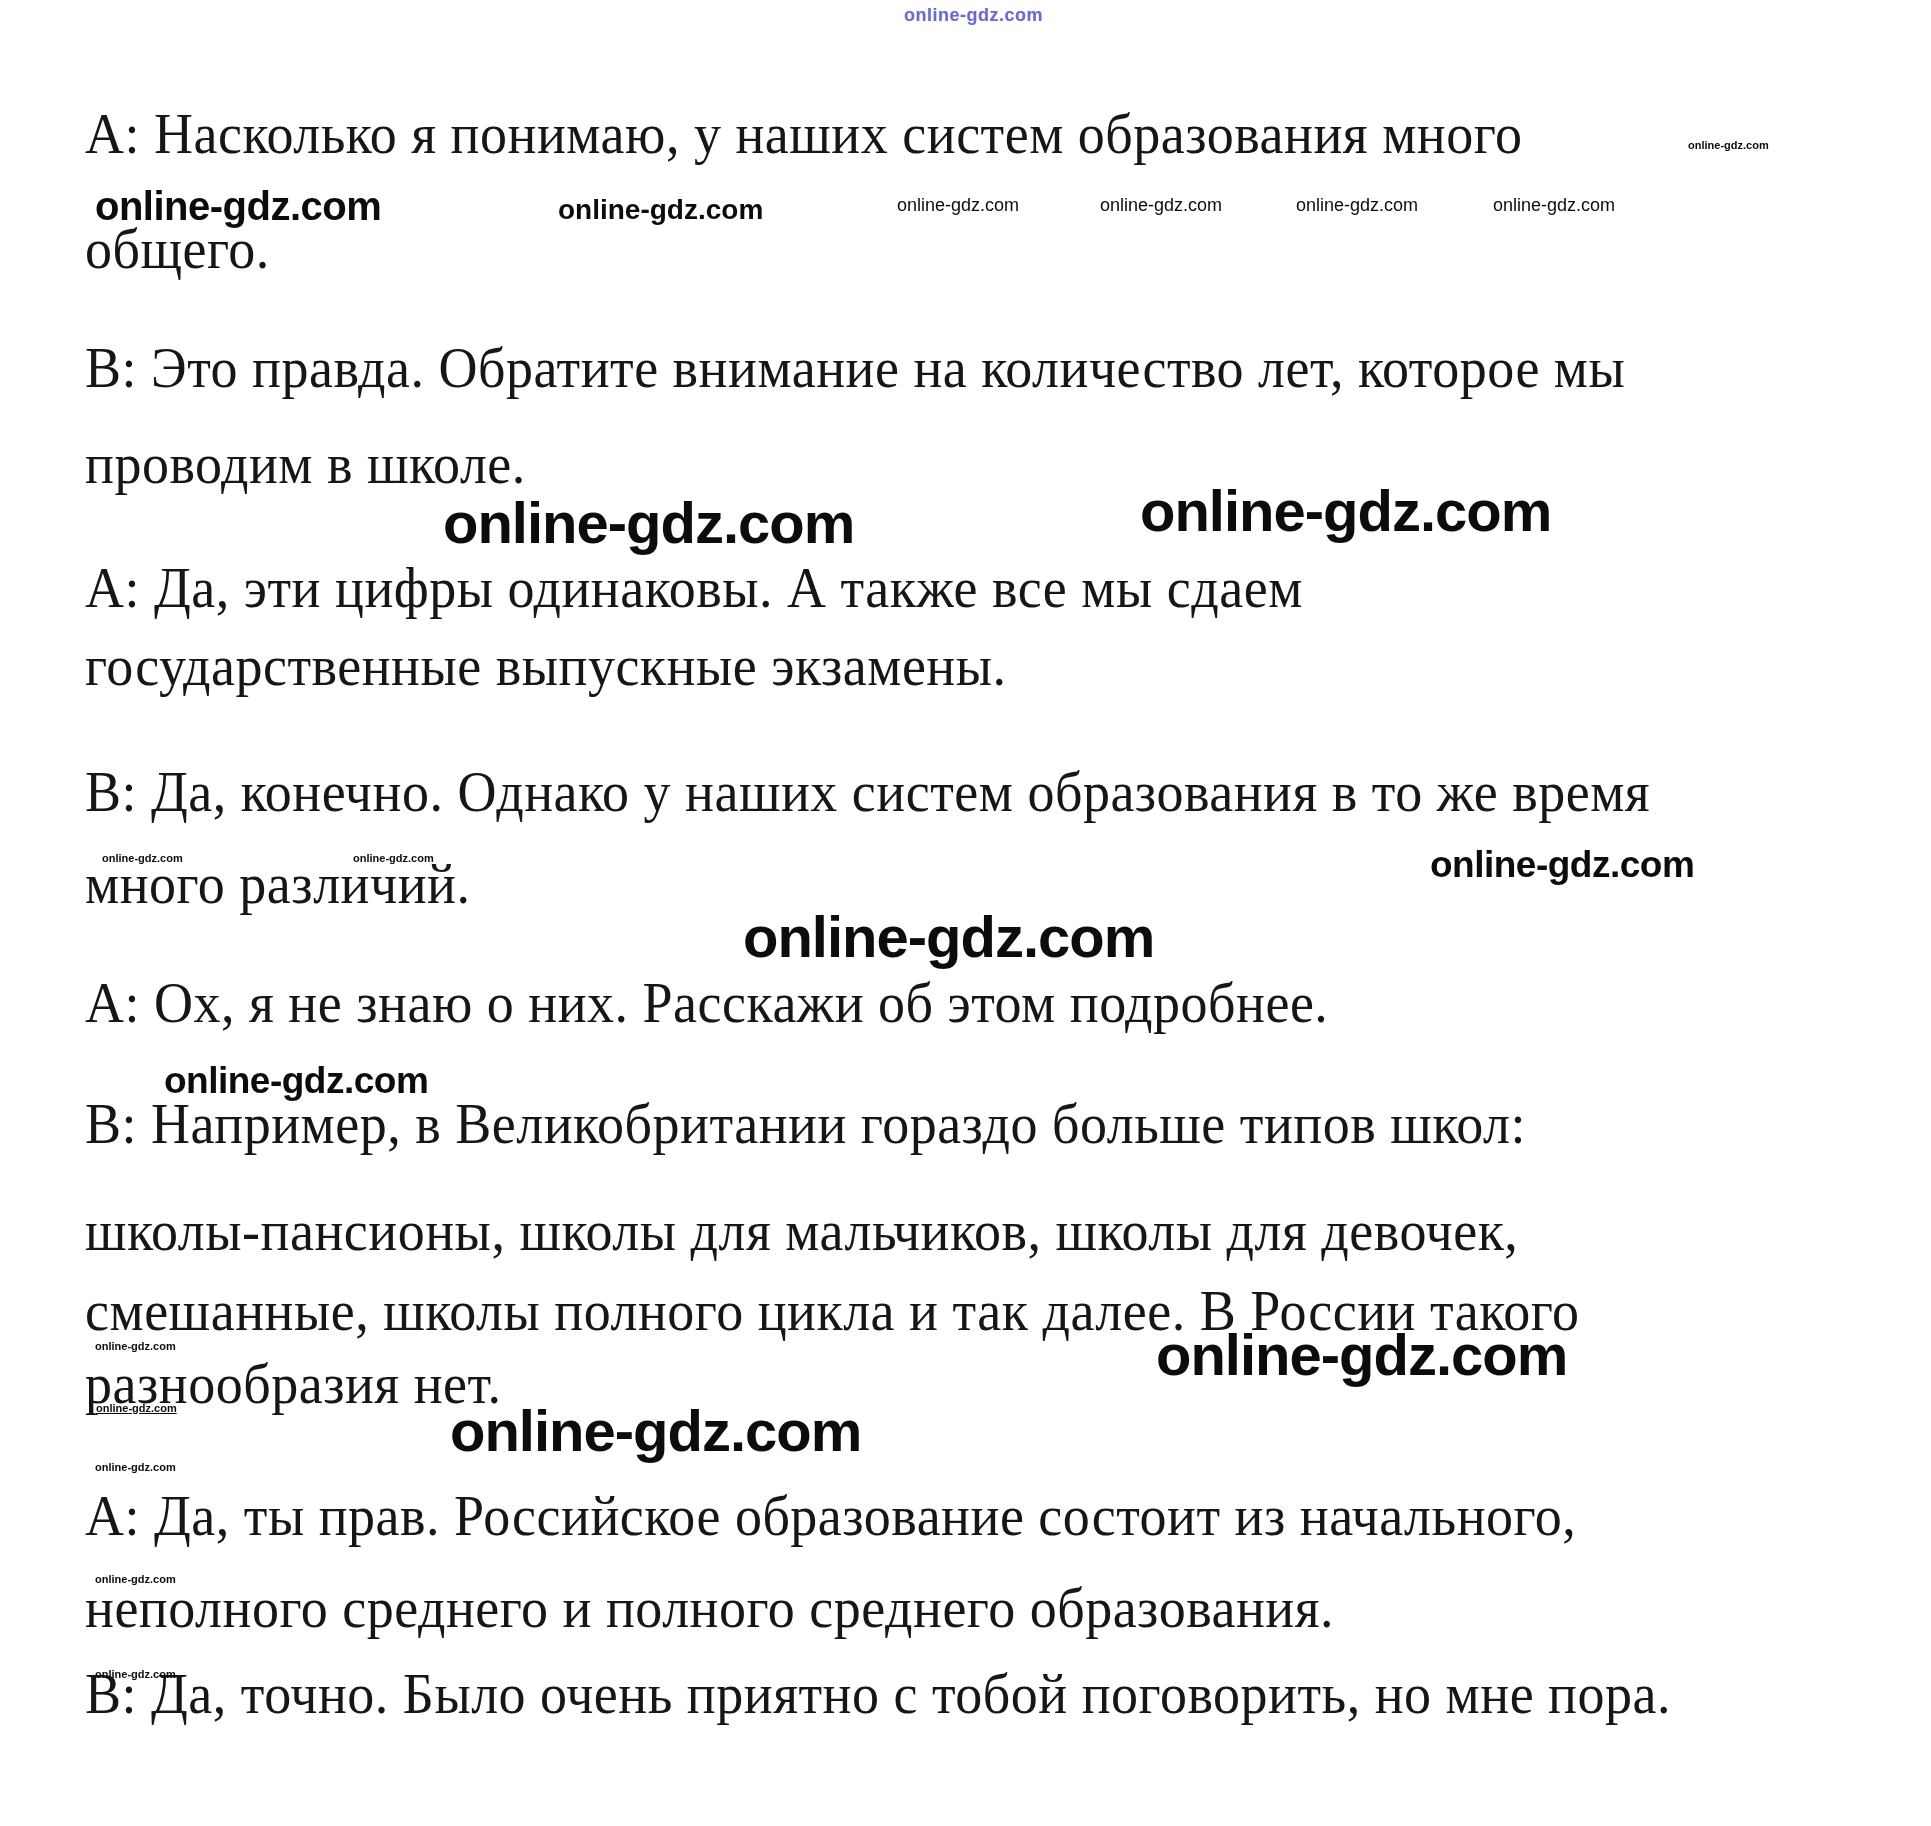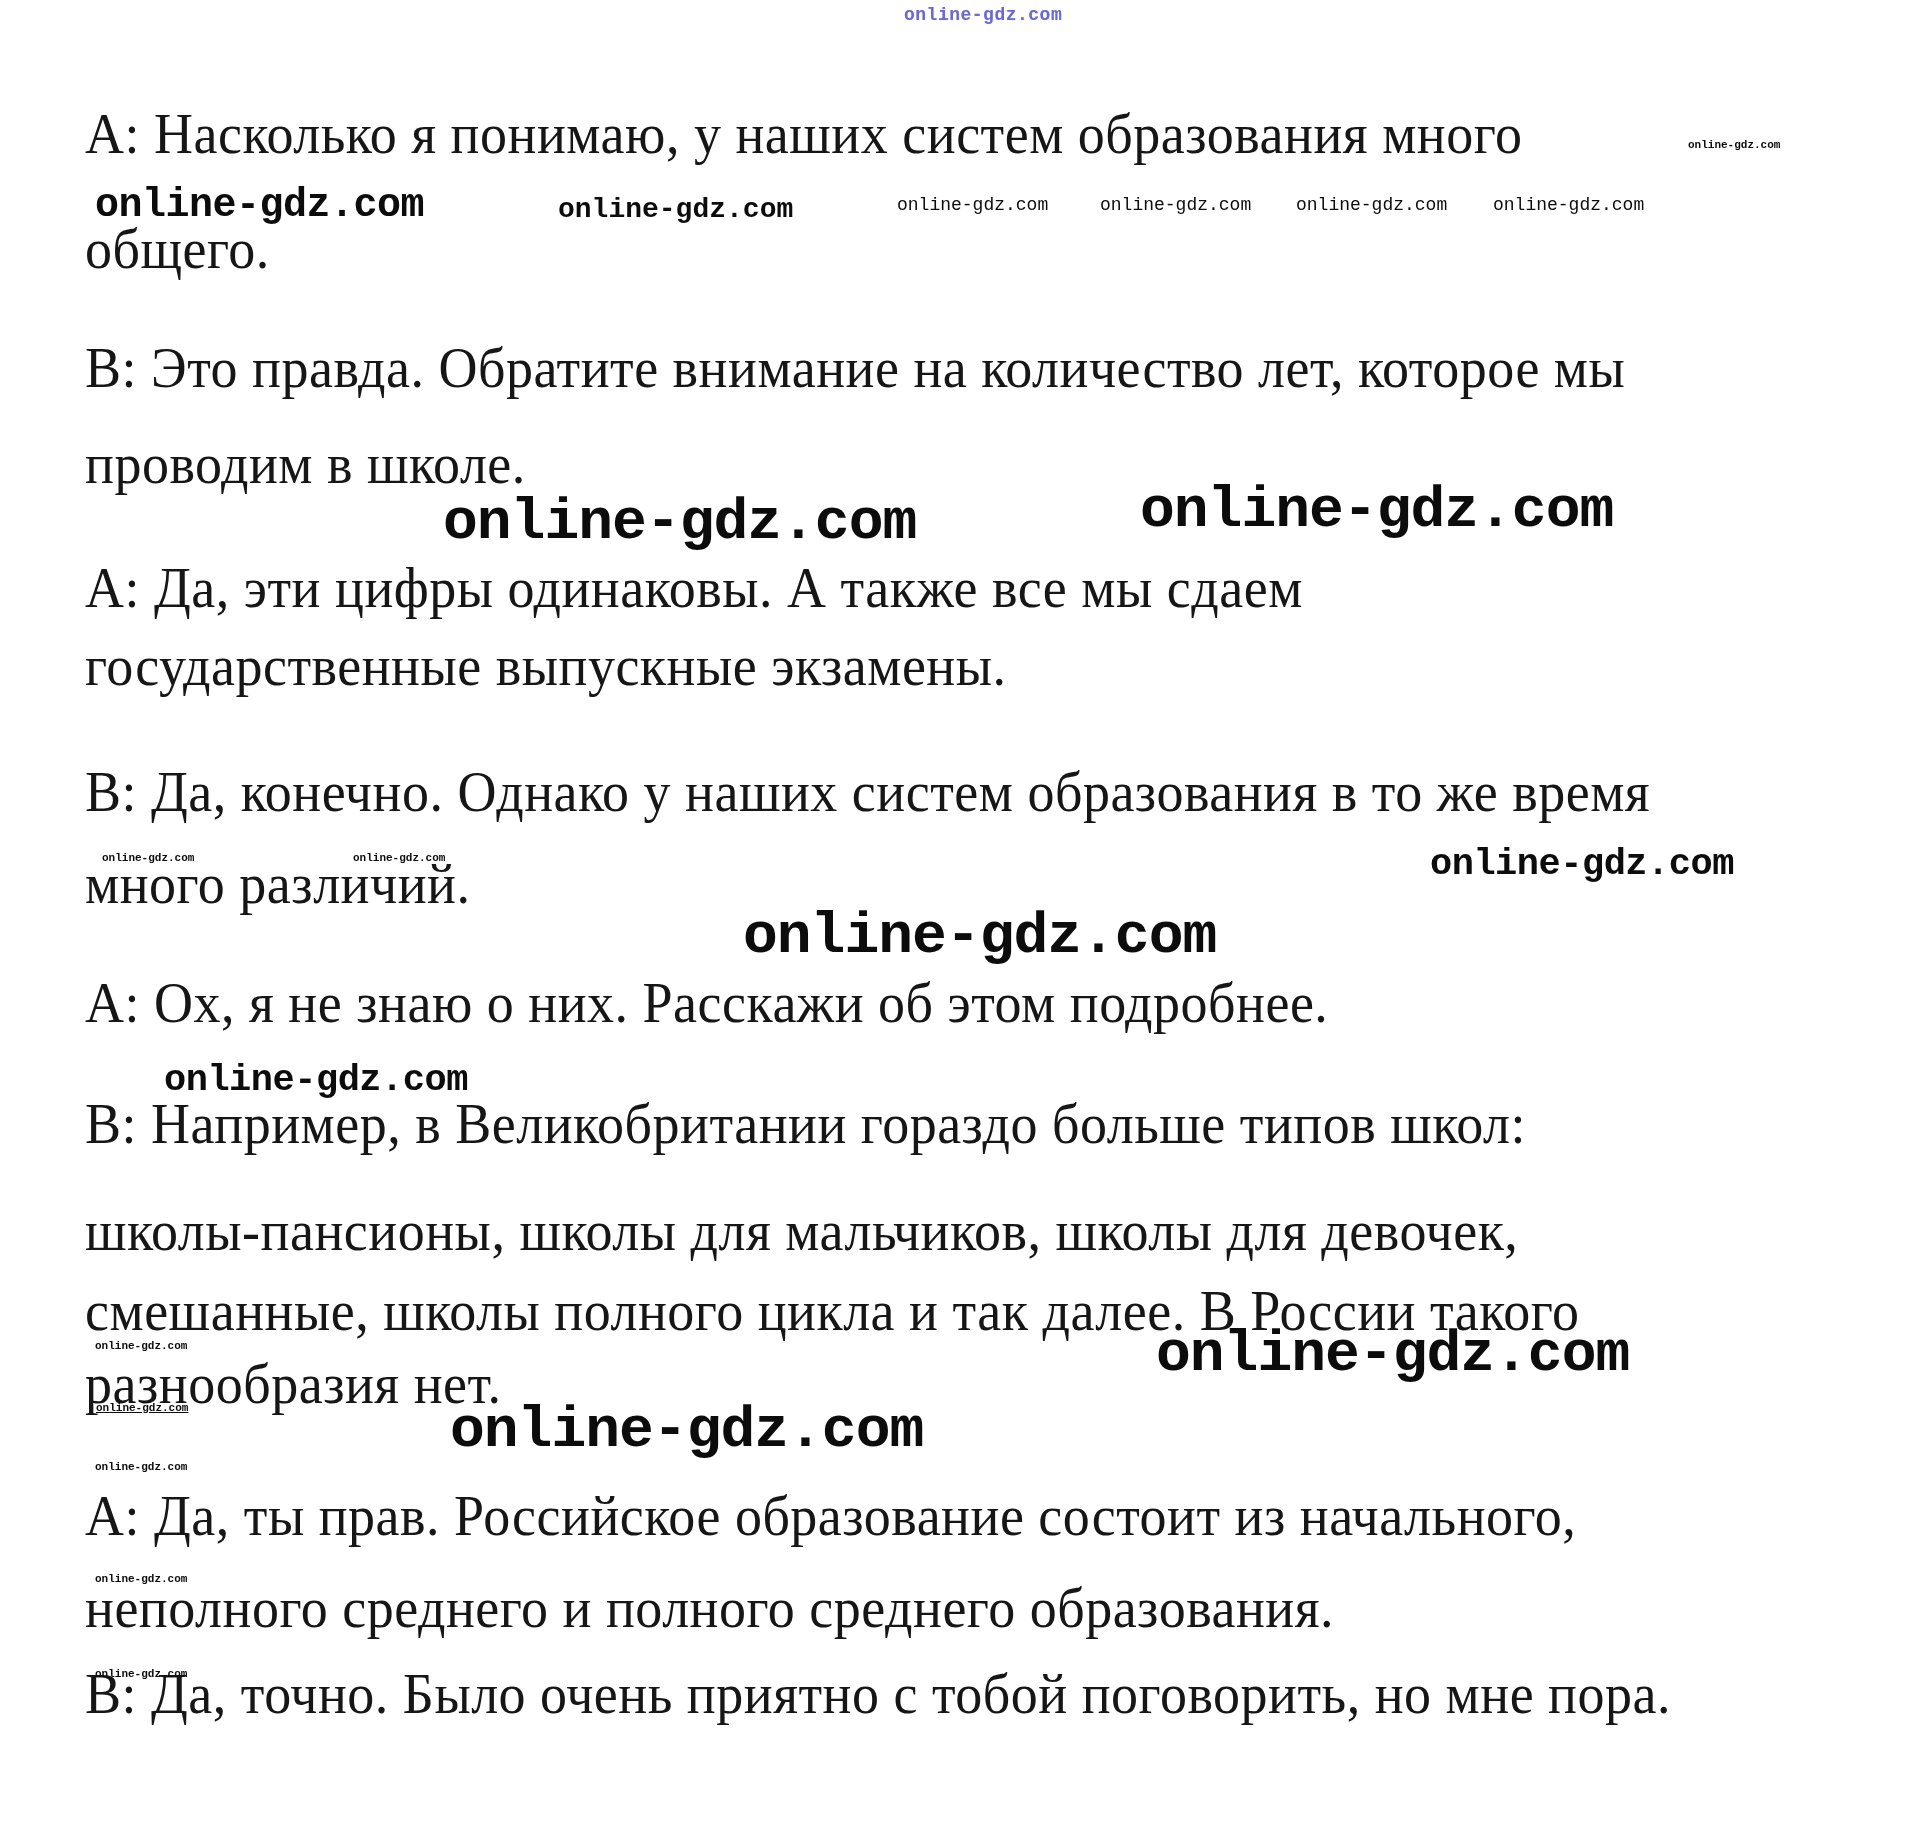--- a/index.html
+++ b/index.html
@@ -17,21 +17,21 @@
     color:#161616;
     font-size:54px;
     line-height:1;
     letter-spacing:0.5px;
     white-space:nowrap;
     transform:scaleY(1.04);
     transform-origin:left top;
   }
   .wm{
     position:absolute;
-    font-family:Liberation Mono, monospace;
+    font-family:Liberation Sans, sans-serif;
     color:#0c0c0c;
     line-height:1;
     white-space:nowrap;
   }
   .wm-big{font-size:58px;font-weight:700;letter-spacing:-1px;}
   .wm-med40{font-size:40px;font-weight:600;letter-spacing:-0.5px;}
   .wm-med37{font-size:37px;font-weight:600;letter-spacing:-0.5px;}
   .wm-med28{font-size:28px;font-weight:600;}
   .wm-small{font-size:18px;font-weight:500;}
   .wm-tiny{font-size:11px;font-weight:700;}

